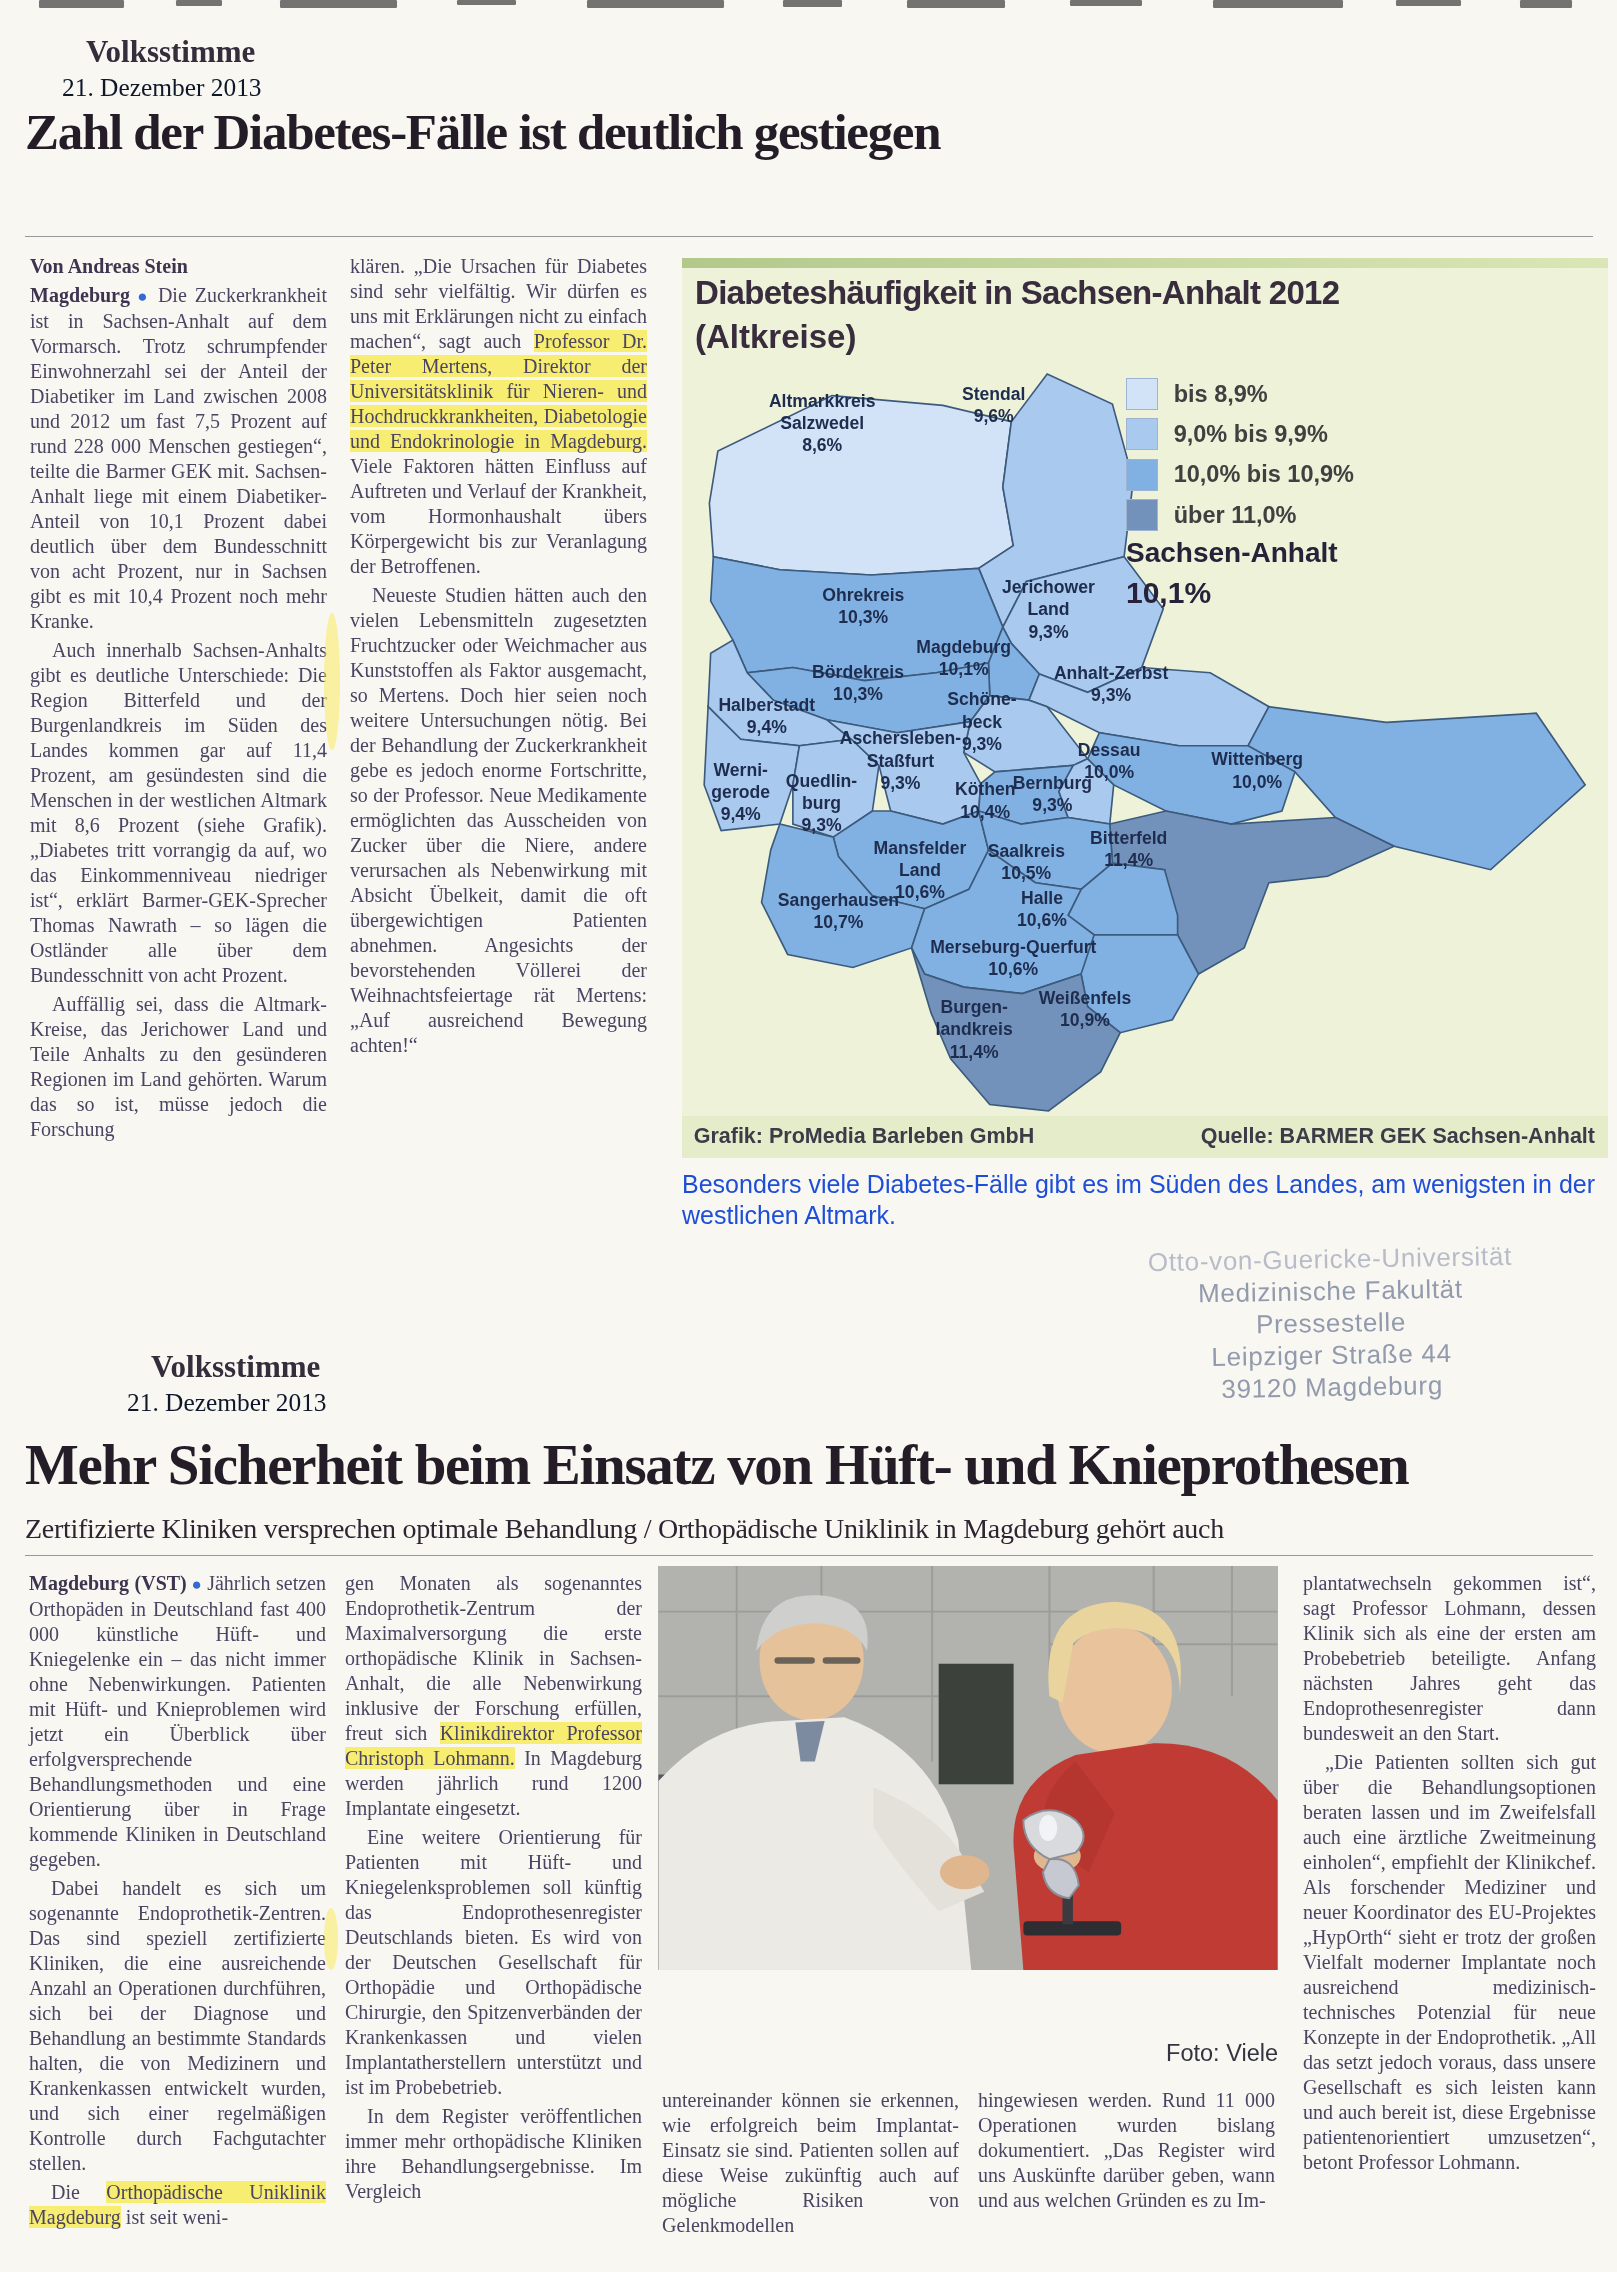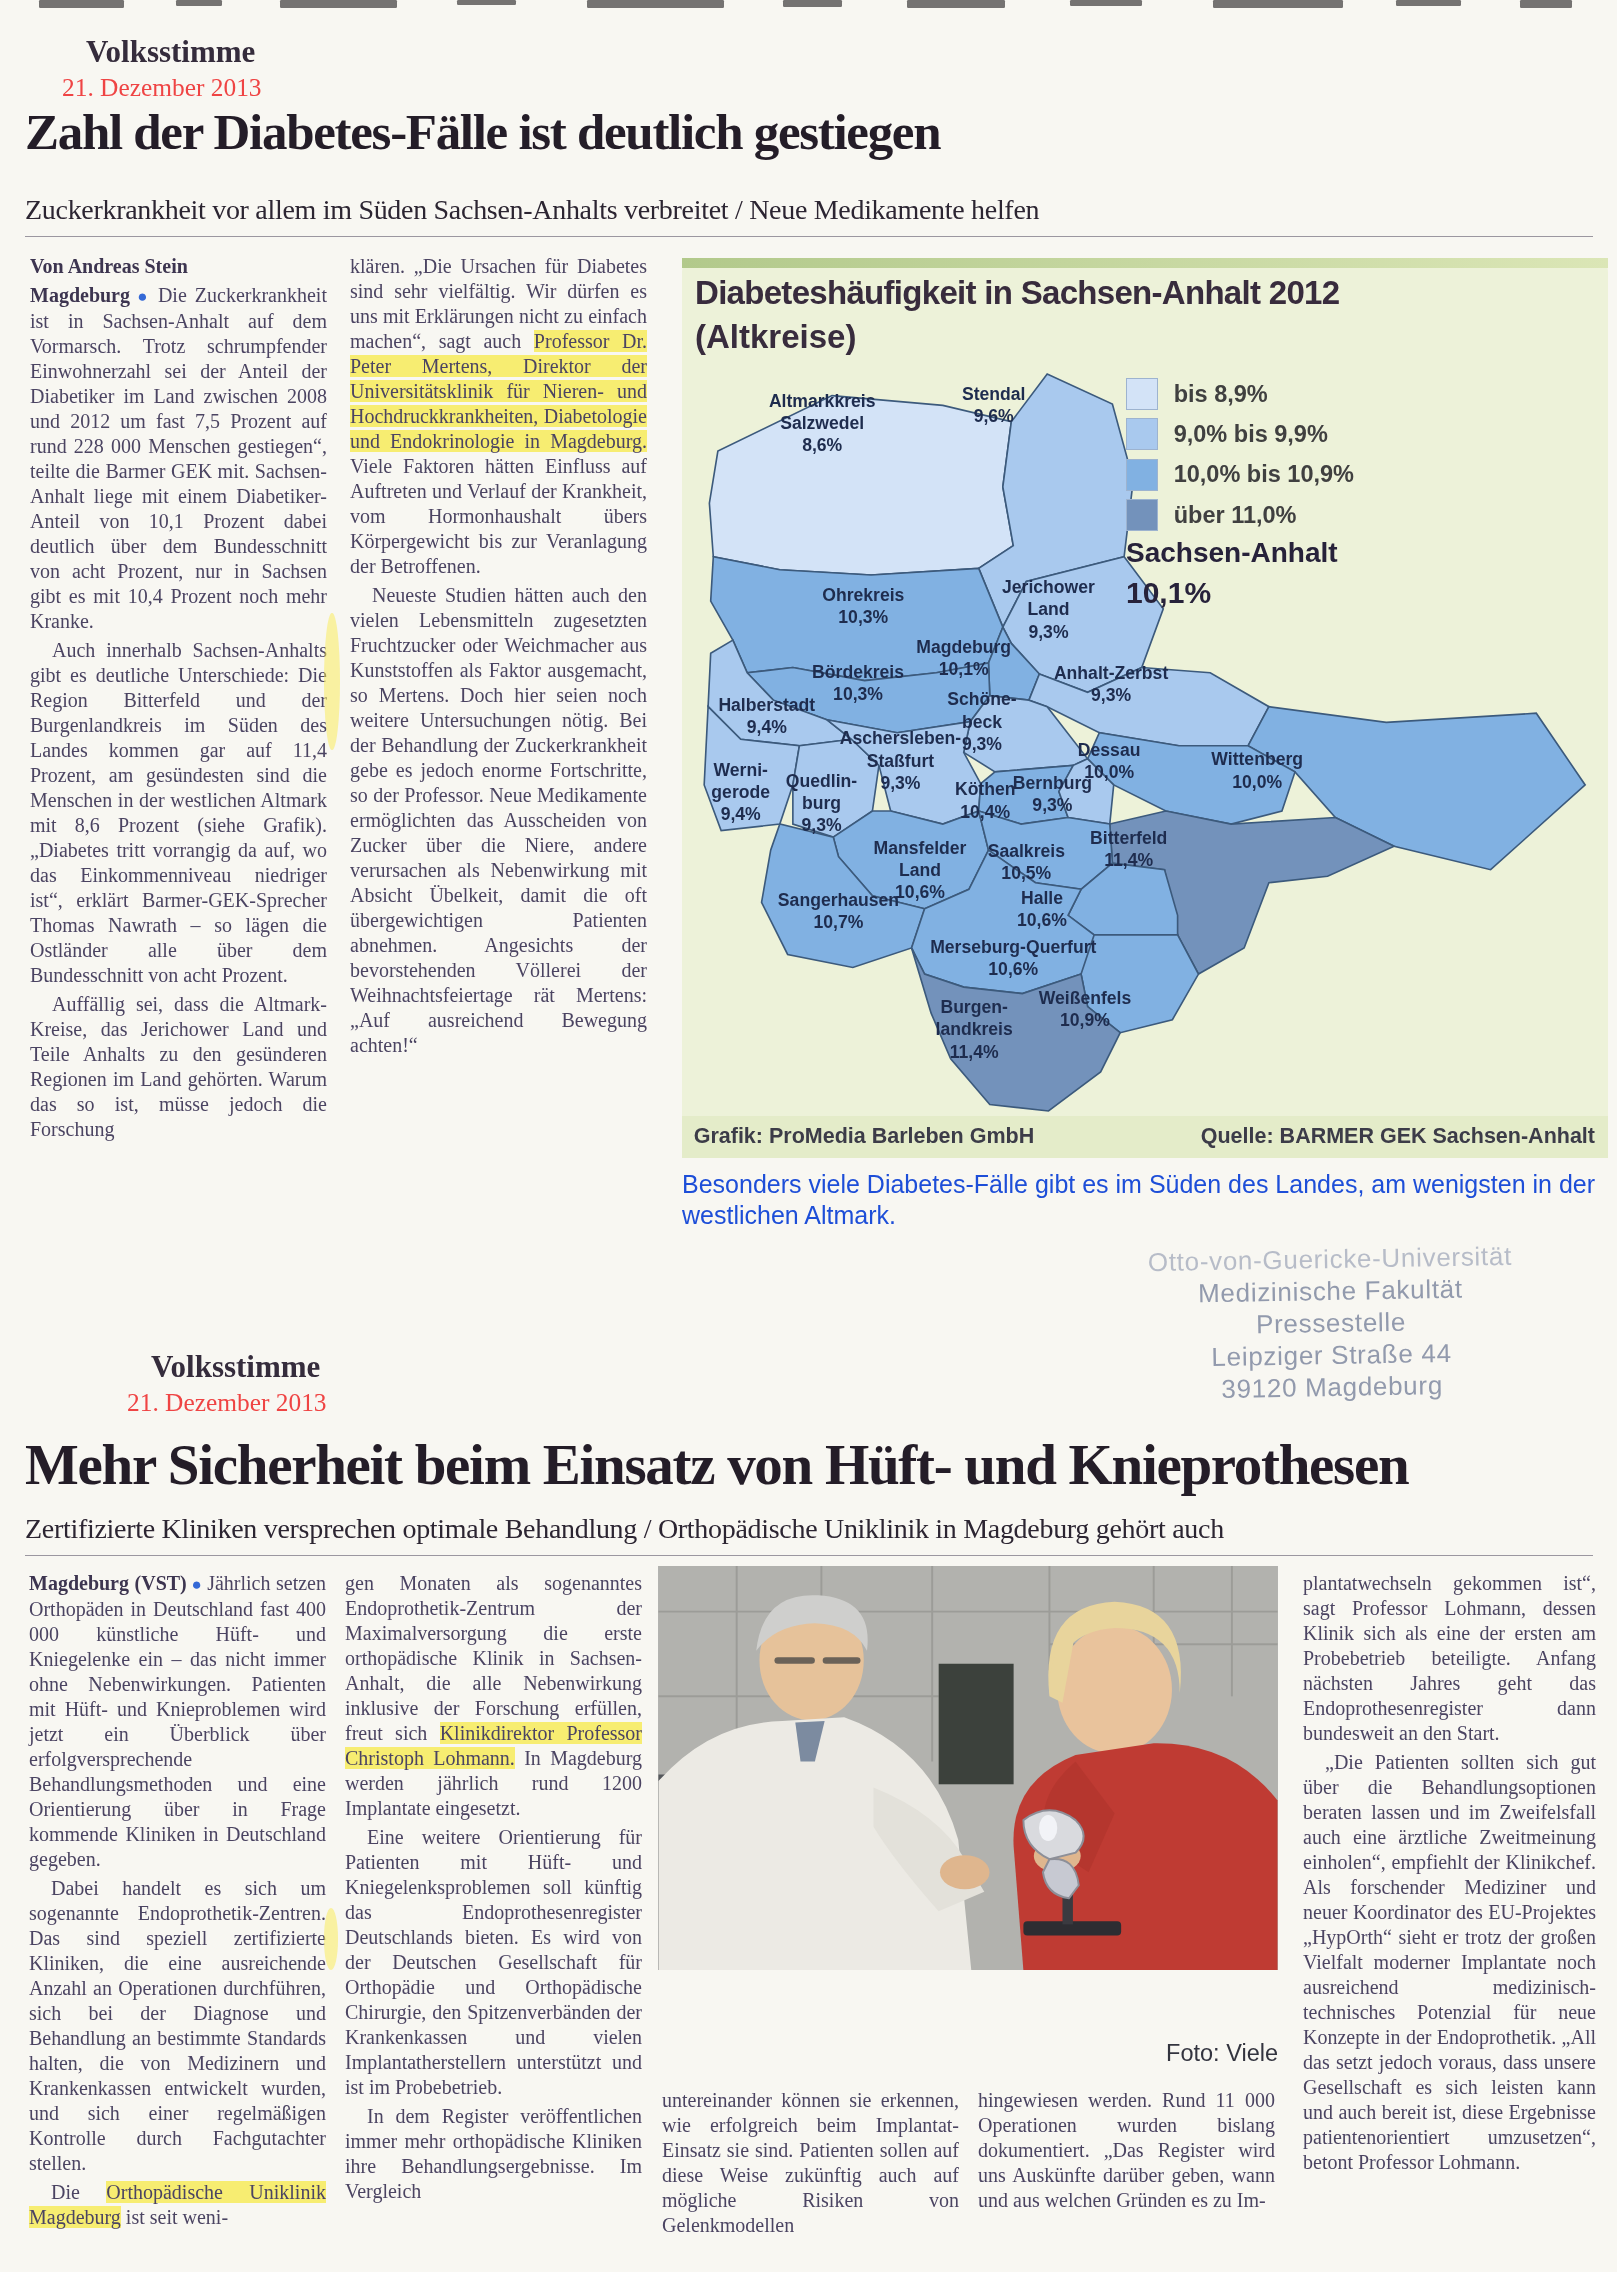--- a/index.html
+++ b/index.html
@@ -6,21 +6,21 @@
   #page{position:relative;width:1618px;height:2273px;background:#f8f7f2;overflow:hidden;
         font-family:"Liberation Serif","DejaVu Serif",serif;color:#4b4462;}
   .sans{font-family:"Liberation Sans","DejaVu Sans",sans-serif;}
   .abs{position:absolute;}
 
   
   .scan-dash{position:absolute;top:0;height:7.8px;background:#2e2c2c;opacity:.65;border-radius:1.3px;}
 
   
   .masthead{font-weight:700;font-size:31px;color:#352c3c;letter-spacing:0;}
-  .dateline{font-size:25.4px;color:#ef4444;}
+  .dateline{font-size:25.4px;color:#0f172a;}
 
   .headline{font-weight:700;color:#241d28;letter-spacing:-1.3px;white-space:nowrap;}
   .subhead{font-size:28px;color:#2c2532;letter-spacing:-0.3px;white-space:nowrap;}
   .rule{position:absolute;height:1.3px;background:#9b97a0;}
 
   
   .col{position:absolute;text-align:justify;font-size:20px;line-height:25px;}
   .para{margin:4px;text-indent:22px;}
   .para.noind{text-indent:0;}
   .seg-b{font-weight:700;color:#3d3550;}
@@ -81,21 +81,20 @@
     <div class="scan-dash" style="left:907px;width:98px;"></div>
     <div class="scan-dash" style="left:1070px;width:72px;height:5.9px;"></div>
     <div class="scan-dash" style="left:1213px;width:130px;"></div>
     <div class="scan-dash" style="left:1396px;width:65px;height:5.9px;"></div>
     <div class="scan-dash" style="left:1520px;width:52px;"></div>
   </div>
 
   <div class="abs masthead" style="left:86px;top:34px;">Volksstimme</div>
   <div class="abs dateline" style="left:62px;top:73px;">21. Dezember 2013</div>
   <div class="abs headline" style="left:25px;top:103px;font-size:51px;">Zahl der Diabetes-Fälle ist deutlich gestiegen</div>
-  <div class="abs subhead" style="left:25px;top:194px;">Zuckerkrankheit vor allem im Süden Sachsen-Anhalts verbreitet / Neue Medikamente helfen</div>
   <div class="rule" style="left:25px;top:236px;width:1568px;"></div>
 
   <div class="col" style="left:26px;top:250px;width:305px;">
     <p class="para noind byline">Von Andreas Stein</p>
     <div>
         <p class="para noind"><span class="seg-b">Magdeburg</span><span class="seg-dot"> ● </span><span>Die Zuckerkrankheit ist in Sachsen-Anhalt auf dem Vormarsch. Trotz schrumpfender Einwohnerzahl sei der Anteil der Diabetiker im Land zwischen 2008 und 2012 um fast 7,5 Prozent auf rund 228 000 Menschen gestiegen“, teilte die Barmer GEK mit. Sachsen-Anhalt liege mit einem Diabetiker-Anteil von 10,1 Prozent dabei deutlich über dem Bundesschnitt von acht Prozent, nur in Sachsen gibt es mit 10,4 Prozent noch mehr Kranke.</span></p>
         <p class="para"><span>Auch innerhalb Sachsen-Anhalts gibt es deutliche Unterschiede: Die Region Bitterfeld und der Burgenlandkreis im Süden des Landes kommen gar auf 11,4 Prozent, am gesündesten sind die Menschen in der westlichen Altmark mit 8,6 Prozent (siehe Grafik). „Diabetes tritt vorrangig da auf, wo das Einkommenniveau niedriger ist“, erklärt Barmer-GEK-Sprecher Thomas Nawrath – so lägen die Ostländer alle über dem Bundesschnitt von acht Prozent.</span></p>
         <p class="para"><span>Auffällig sei, dass die Altmark-Kreise, das Jerichower Land und Teile Anhalts zu den gesünderen Regionen im Land gehörten. Warum das so ist, müsse jedoch die Forschung</span></p>
       </div>
   </div>

